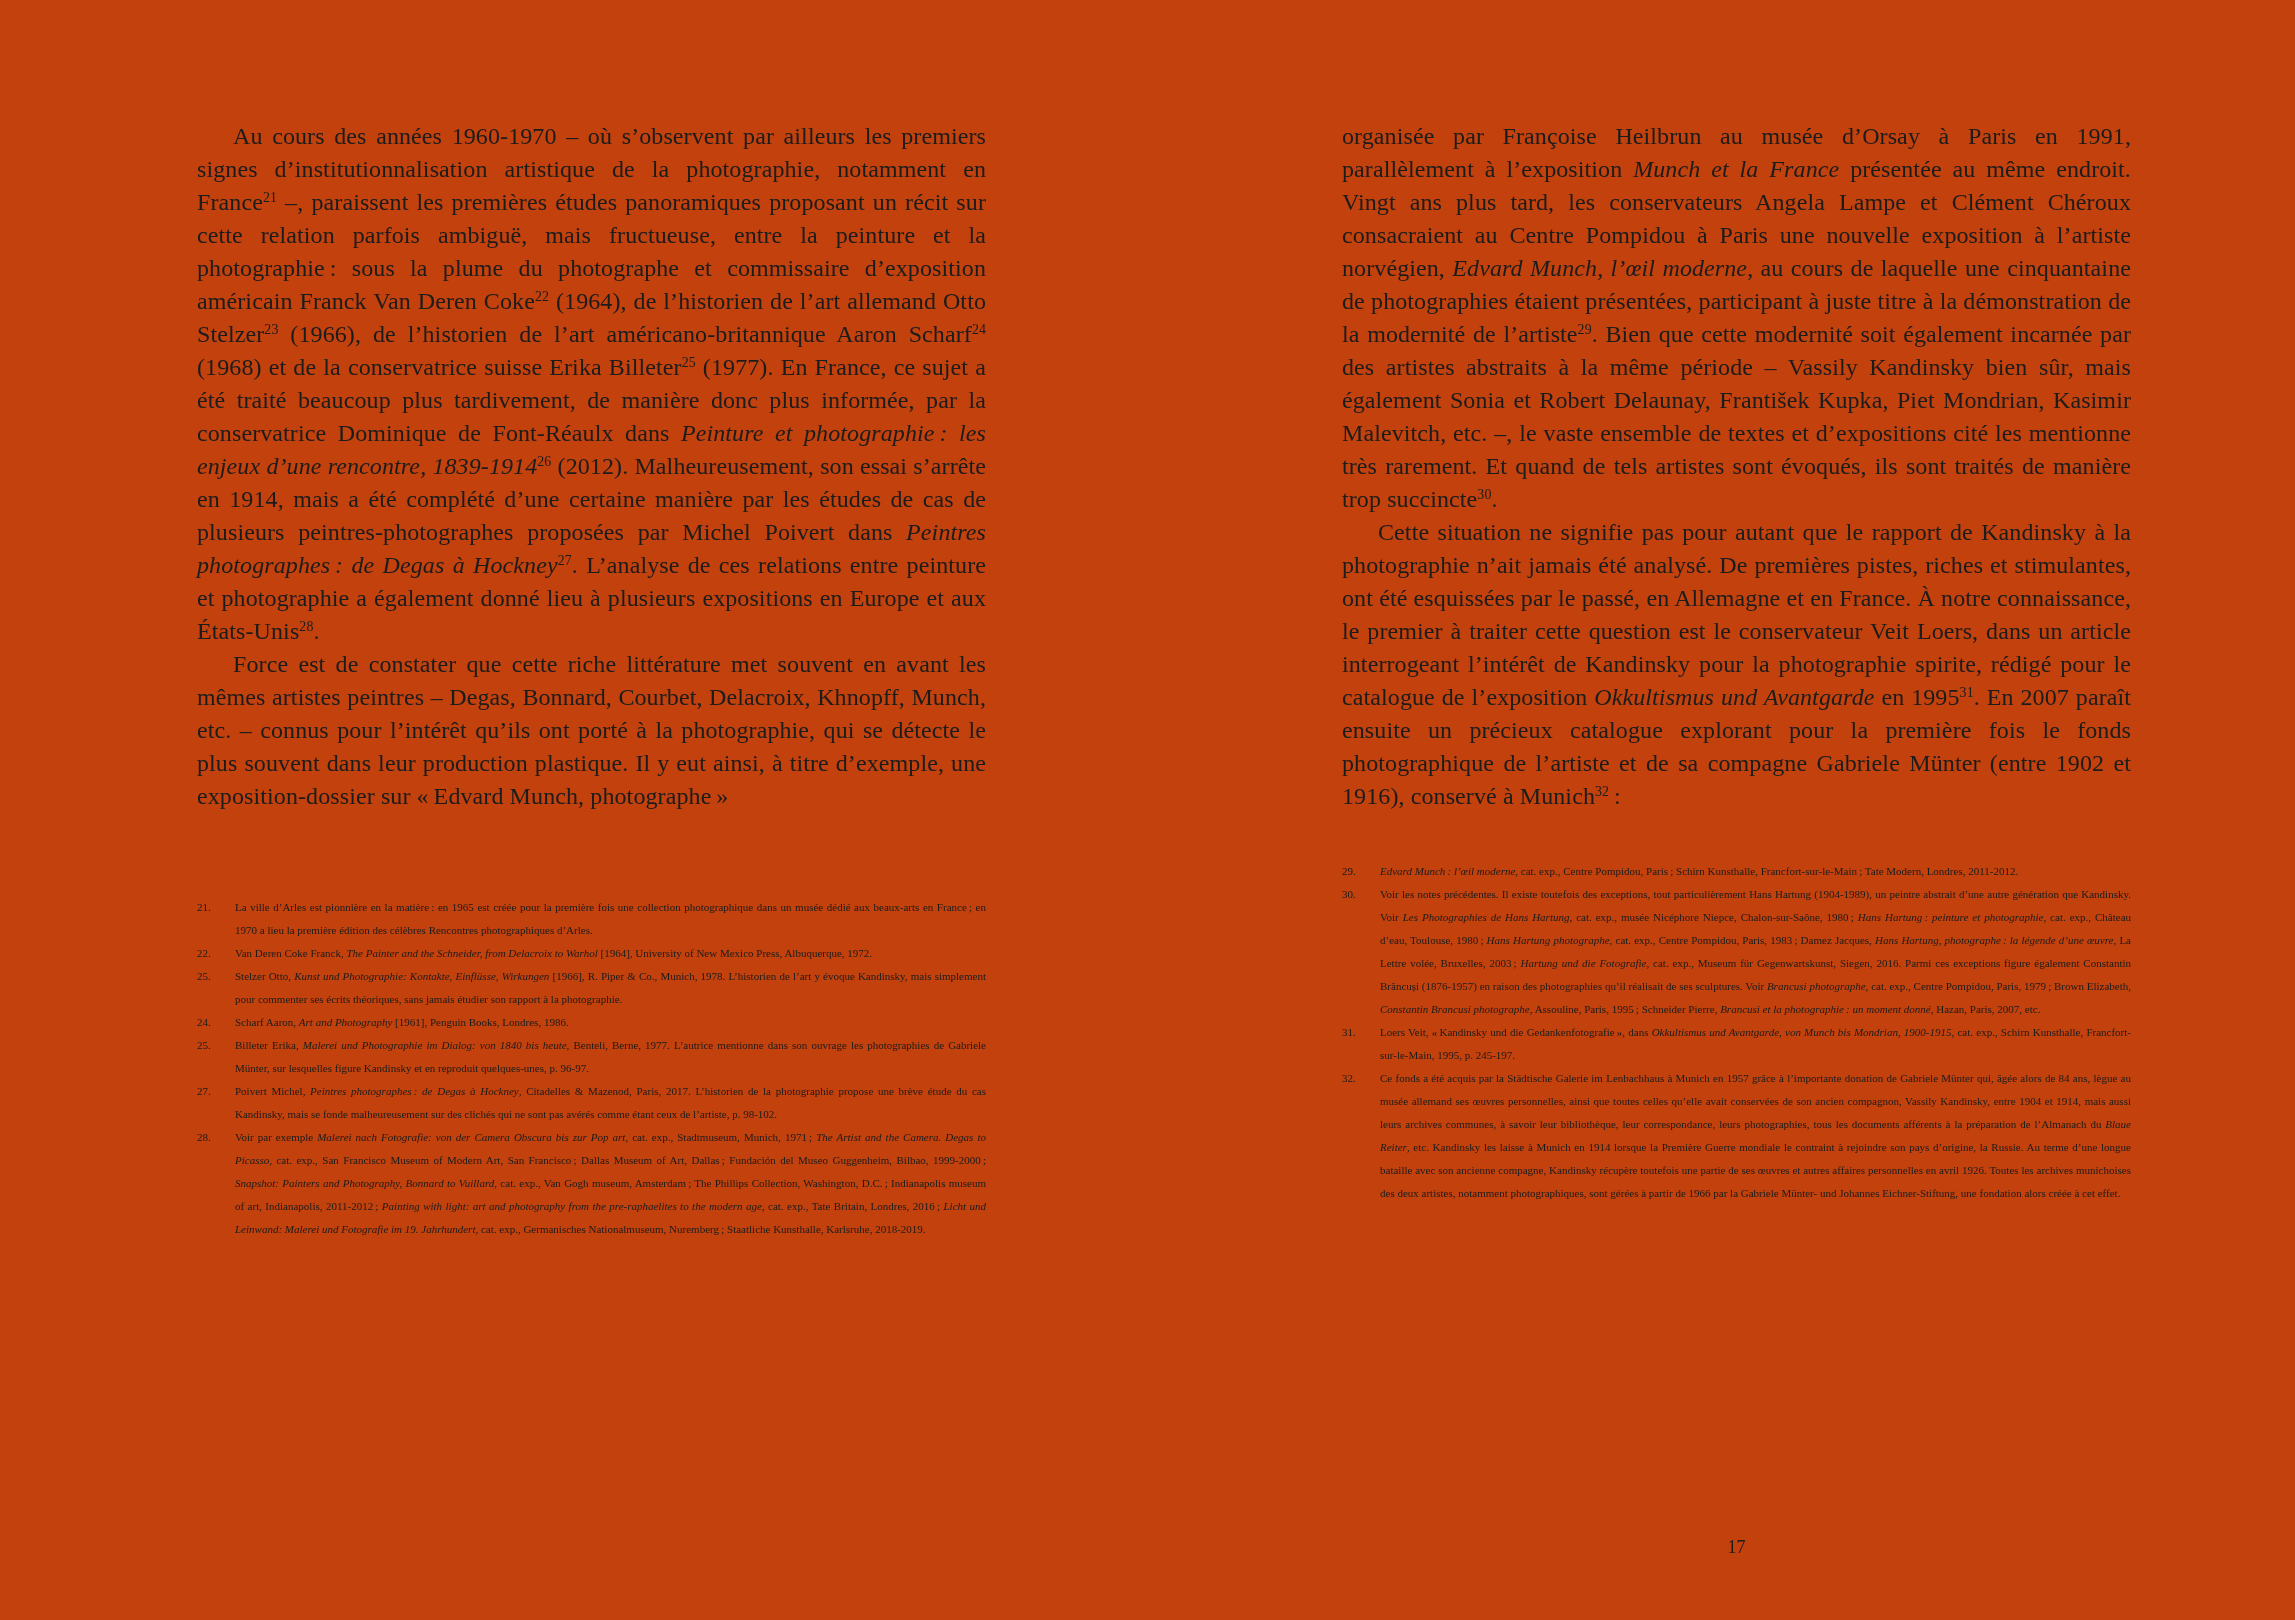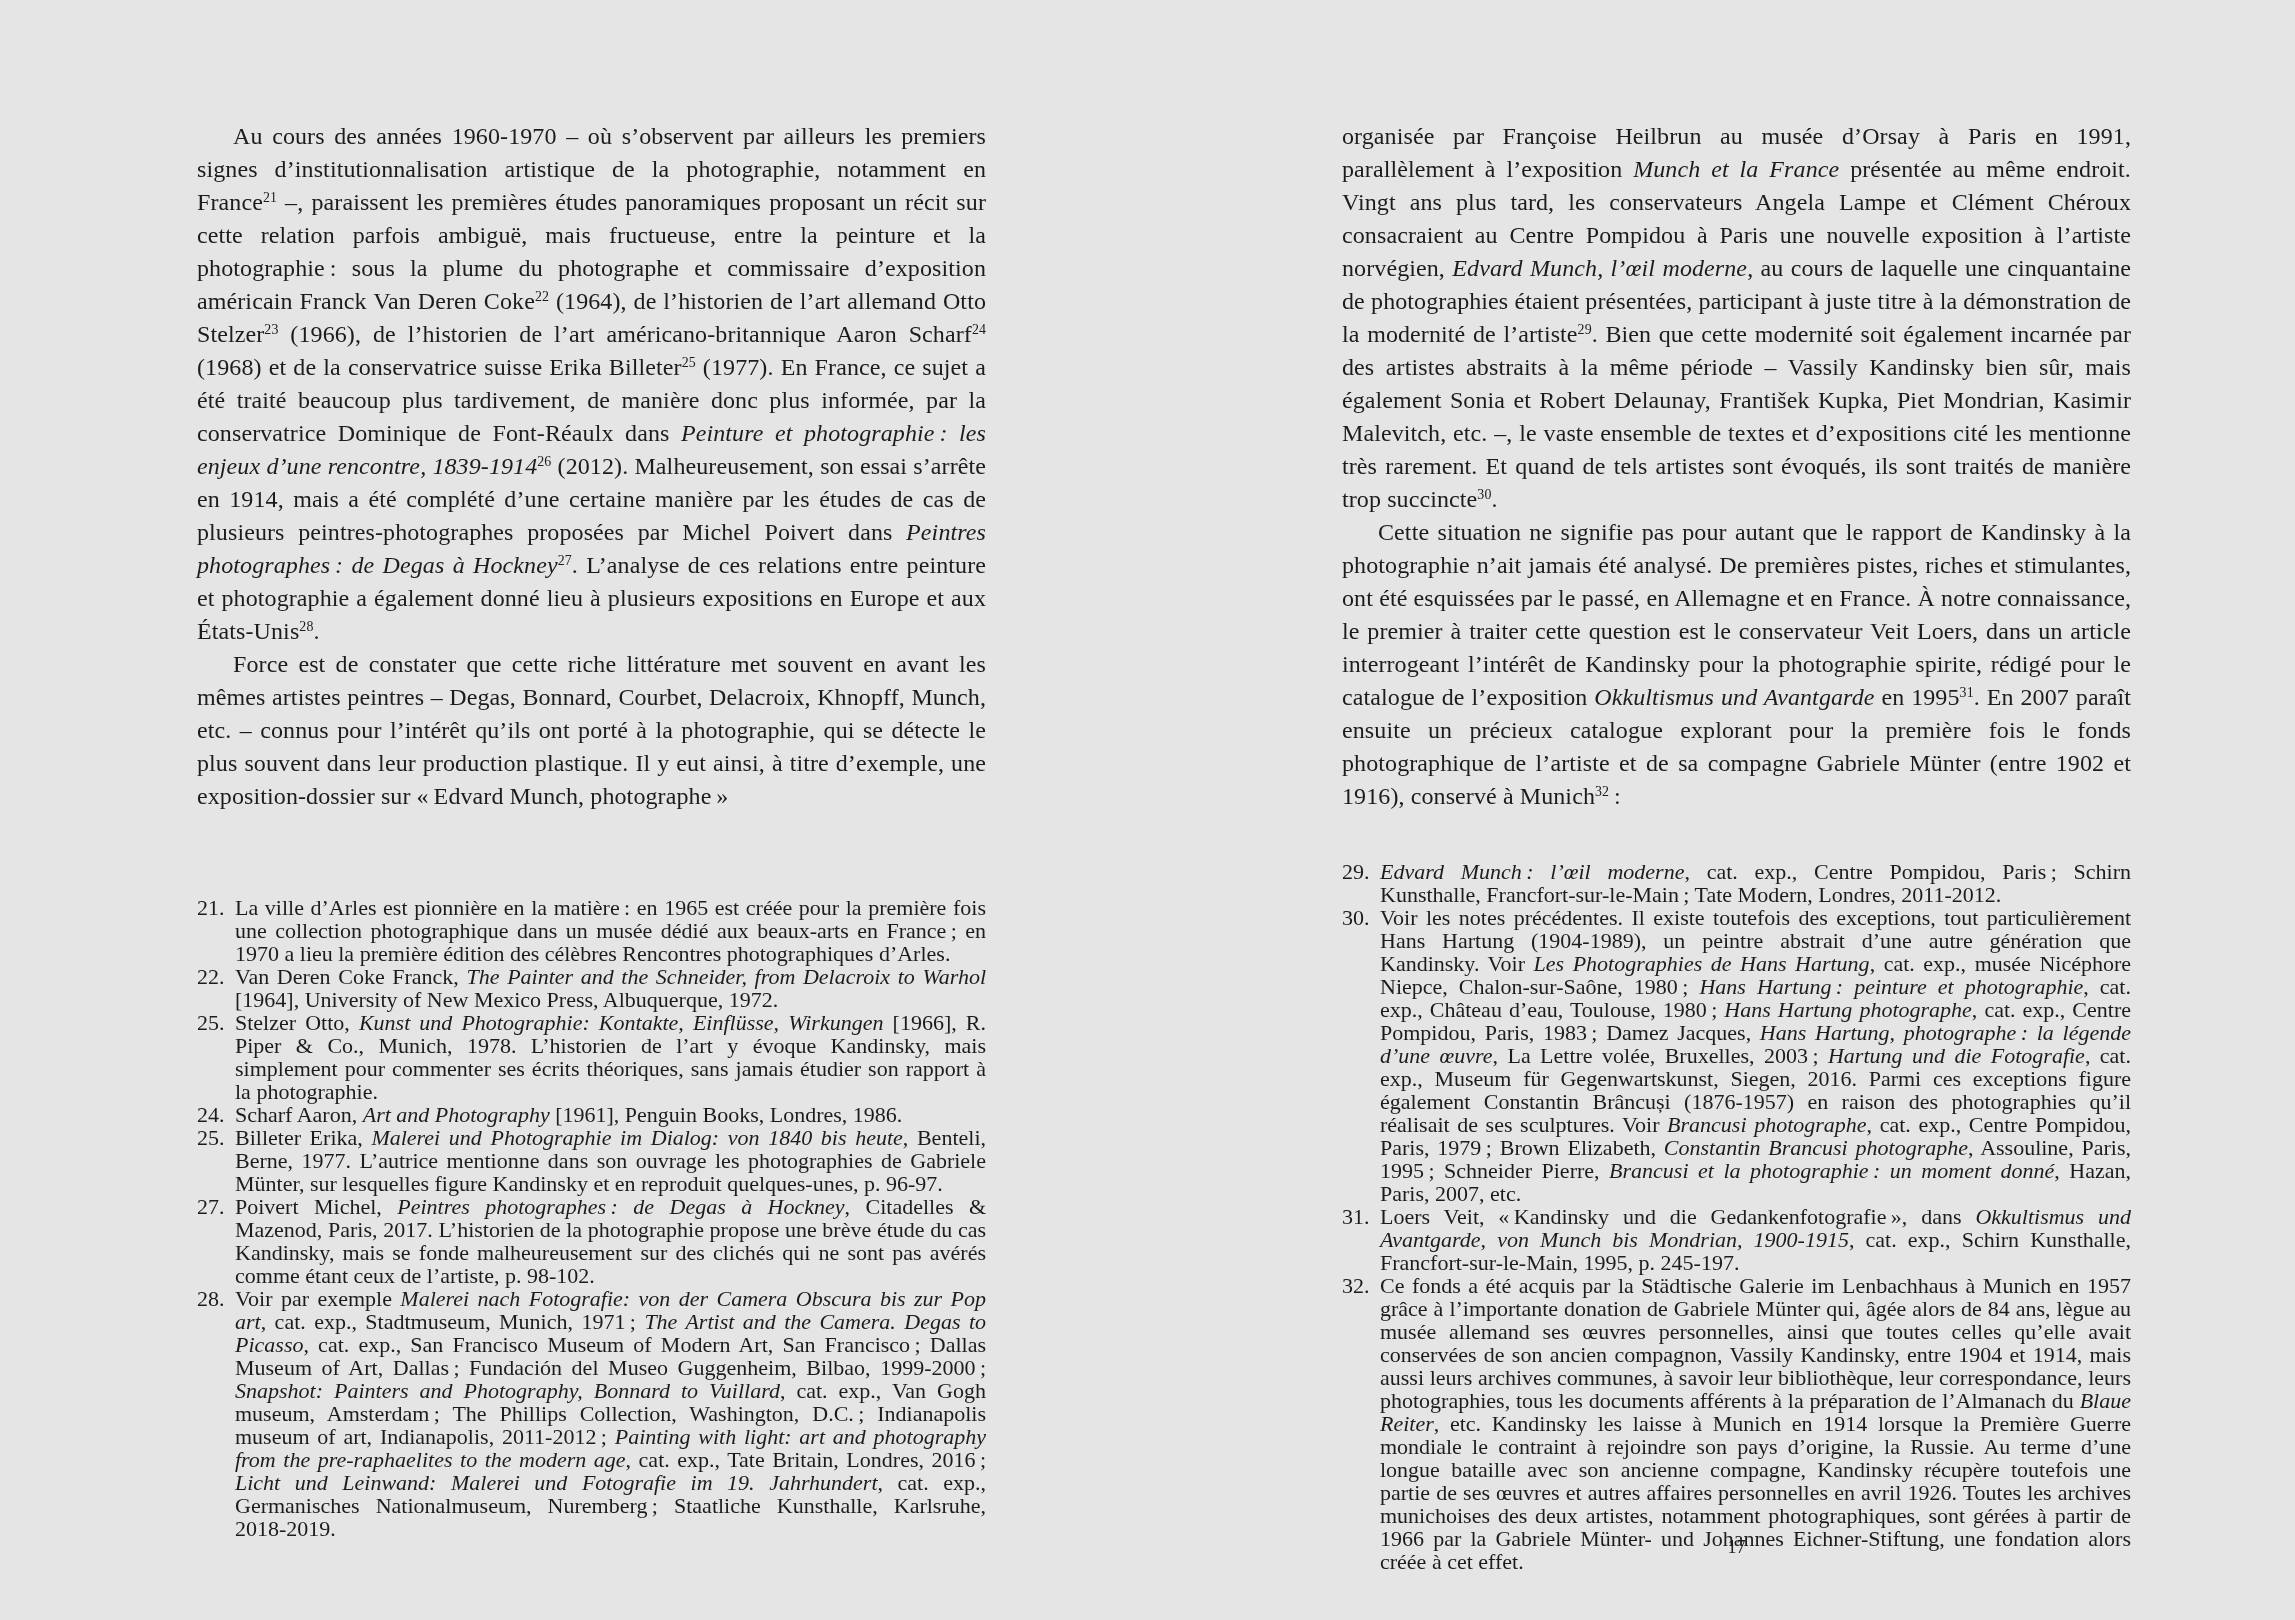--- a/index.html
+++ b/index.html
@@ -1,20 +1,20 @@
 <!DOCTYPE html>
 <html lang="fr" style="font-size:13.7px"><head>
 <meta charset="utf-8">
 <style>
   html, body { margin: 0; padding: 0; background: #ffffff; }
   .spread {
     position: relative;
     width: 2295px;
     height: 1621px;
-    background: #e5e5e5;
+    background: #c2410c;
     overflow: hidden;
     color: #1c1c1c;
     font-family: "Liberation Serif", "DejaVu Serif", serif;
   }
   .page {
     position: absolute;
     top: 120px;
     width: 789px;
     height: 1475px;
   }
@@ -37,21 +37,21 @@
     position: relative;
     top: -0.55em;
   }
   .it { font-style: italic; }
 
   .footnotes { position: absolute; left: 0; width: 789px; }
   .fns-left  { top: 766px; margin-top: 10px; }
   .fns-right { top: 740px; }
 
   .footnote {
-    font-size: 22px;
+    font-size: 11px;
     line-height: 23px;
     text-align: justify;
     padding-left: 38px;
     margin: 0;
   }
   .fn-num {
     display: inline-block;
     width: 38px;
     margin-left: -38px;
   }

